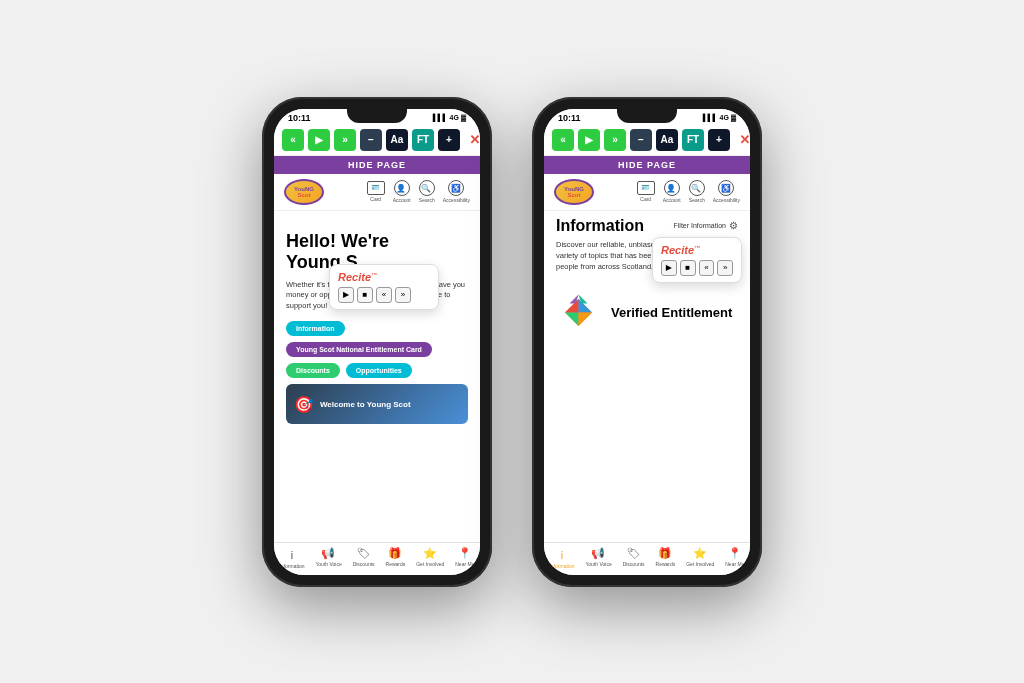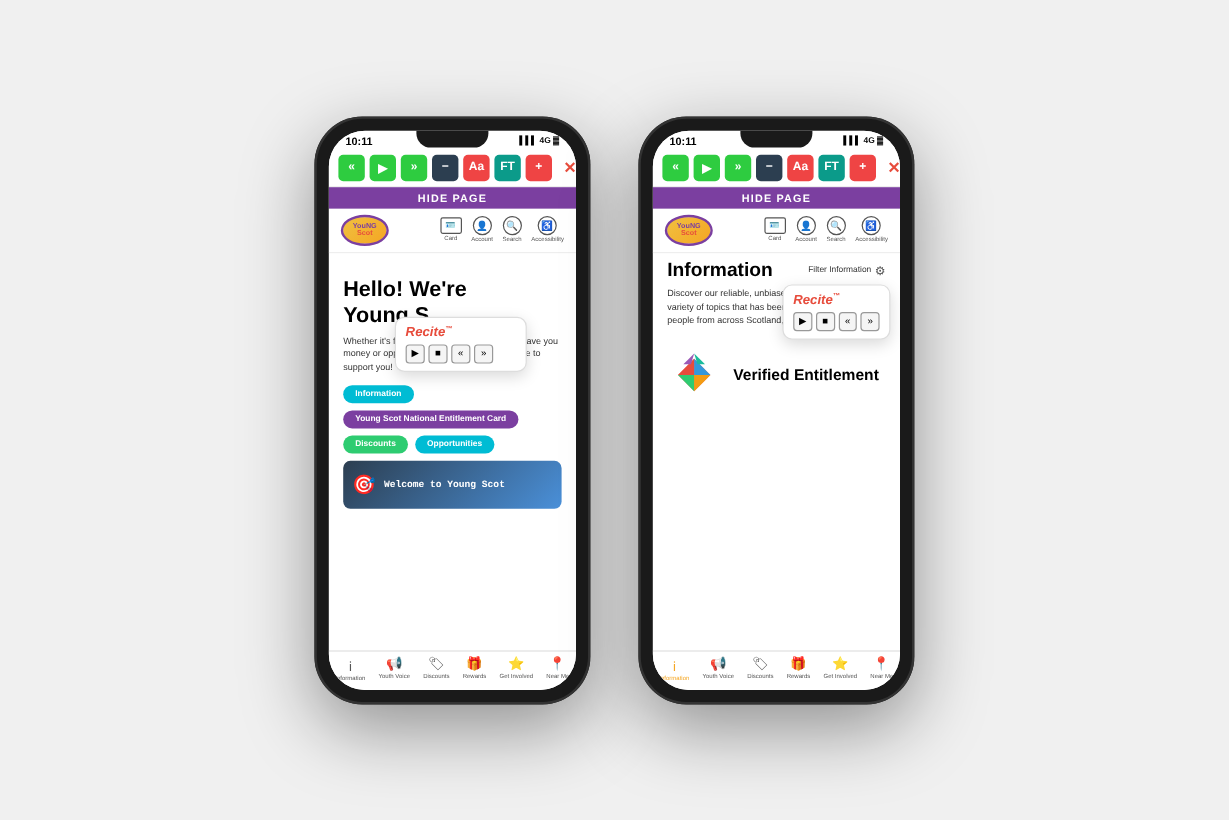--- a/index.html
+++ b/index.html
@@ -79,21 +79,21 @@
       align-items: center;
       justify-content: center;
       font-size: 10px;
       font-weight: bold;
       color: #fff;
       cursor: pointer;
       flex-shrink: 0;
     }
 
     .btn-green { background: #2ecc40; }
-    .btn-blue { background: #ef4444; }
+    .btn-blue { background: #0f172a; }
     .btn-dark { background: #2c3e50; }
     .btn-teal { background: #0b9b8a; }
     .btn-close { background: transparent; color: #e74c3c; font-size: 13px; }
 
     
     .hide-page-bar {
       background: #7b3fa0;
       text-align: center;
       color: #fff;
       font-size: 9px;
@@ -272,21 +272,20 @@
       align-items: center;
       padding: 0 8px;
       gap: 6px;
       overflow: hidden;
     }
 
     .welcome-banner-text {
       color: #fff;
       font-size: 8px;
       font-weight: 700;
-      font-family: Liberation Mono, monospace;
     }
 
     
     .bottom-nav {
       background: #fff;
       border-top: 1px solid #e0e0e0;
       display: flex;
       justify-content: space-around;
       padding: 4px 0 6px;
     }

